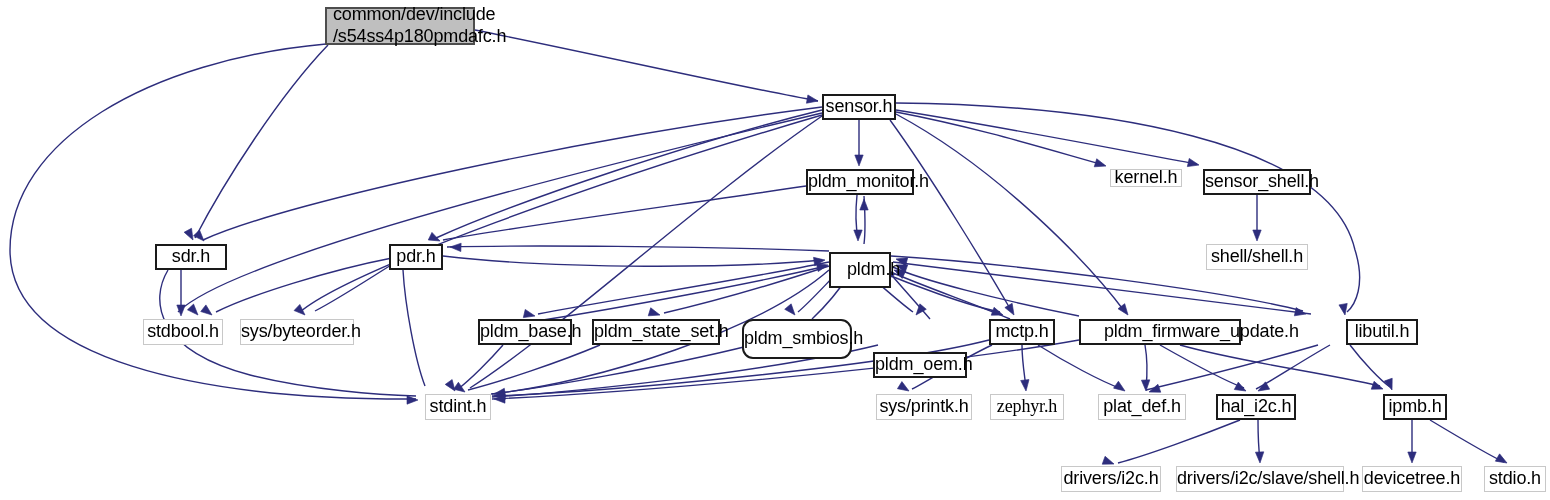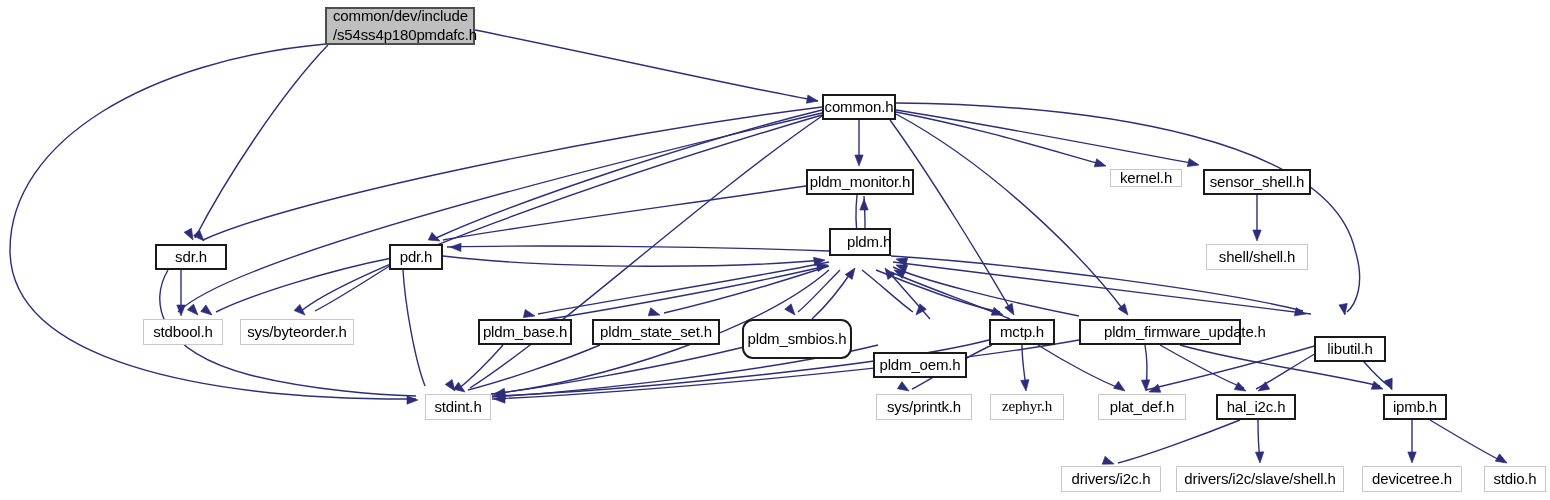--- a/index.html
+++ b/index.html
@@ -33,21 +33,21 @@
   }
   .node-box {
     position: absolute;
     box-sizing: border-box;
     background: #ffffff;
     border: 1px solid #c8c8c8;
     display: flex;
     align-items: center;
     justify-content: center;
     text-align: center;
-    font-size: 15px;
+    font-size: 18px;
     color: #000000;
     line-height: 1.18;
     white-space: nowrap;
     letter-spacing: -0.15px;
   }
   .node-box.solid {
     border: 2px solid #1a1a1a;
   }
   .node-box.root {
     background: #bfbfbf;
@@ -180,38 +180,38 @@
         <polygon points="0,0 -11,-4.2 -11,4.2" class="arrow-head" transform="translate(1260,463) rotate(88)"></polygon>
         <polygon points="0,0 -11,-4.2 -11,4.2" class="arrow-head" transform="translate(1412,463) rotate(90)"></polygon>
         <polygon points="0,0 -11,-4.2 -11,4.2" class="arrow-head" transform="translate(1507,463) rotate(30)"></polygon>
       </g>
   </svg>
 
   <div id="nodes-layer">
       <div class="node-box root" style="left: 325px; top: 7px; width: 150px; height: 38px;"><span class="node-label">common/dev/include
 /s54ss4p180pmdafc.h</span></div>
       <div class="node-box solid" style="left: 822px; top: 94px; width: 74px; height: 26px;">
-        <span class="node-label">common.h</span>
+        <span class="node-label">sensor.h</span>
       </div>
       <div class="node-box solid" style="left: 806px; top: 169px; width: 108px; height: 26px;">
         <span class="node-label">pldm_monitor.h</span>
       </div>
       <div class="node-box light" style="left: 1110px; top: 169px; width: 72px; height: 18px;">
         <span class="node-label">kernel.h</span>
       </div>
       <div class="node-box solid" style="left: 1203px; top: 169px; width: 108px; height: 26px;">
         <span class="node-label">sensor_shell.h</span>
       </div>
       <div class="node-box solid" style="left: 155px; top: 244px; width: 72px; height: 26px;">
         <span class="node-label">sdr.h</span>
       </div>
       <div class="node-box solid" style="left: 389px; top: 244px; width: 54px; height: 26px;">
         <span class="node-label">pdr.h</span>
       </div>
-      <div class="node-box solid" style="left: 829px; top: 228px; width: 62px; height: 28px; padding-left: 16px;">
+      <div class="node-box solid" style="left: 829px; top: 252px; width: 62px; height: 36px; padding-left: 16px;">
         <span class="node-label">pldm.h</span>
       </div>
       <div class="node-box light" style="left: 1206px; top: 244px; width: 102px; height: 26px;">
         <span class="node-label">shell/shell.h</span>
       </div>
       <div class="node-box light" style="left: 143px; top: 319px; width: 80px; height: 26px;">
         <span class="node-label">stdbool.h</span>
       </div>
       <div class="node-box light" style="left: 240px; top: 319px; width: 114px; height: 26px;">
         <span class="node-label">sys/byteorder.h</span>
@@ -227,21 +227,21 @@
       </div>
       <div class="node-box solid" style="left: 873px; top: 319px; width: 94px; height: 26px; margin-top: 33px;">
         <span class="node-label">pldm_oem.h</span>
       </div>
       <div class="node-box solid" style="left: 989px; top: 319px; width: 66px; height: 26px;">
         <span class="node-label">mctp.h</span>
       </div>
       <div class="node-box solid" style="left: 1079px; top: 319px; width: 162px; height: 26px; padding-left: 23px;">
         <span class="node-label">pldm_firmware_update.h</span>
       </div>
-      <div class="node-box solid" style="left: 1314px; top: 319px; width: 72px; height: 26px; margin-top: 17px;">
+      <div class="node-box solid" style="left: 1346px; top: 319px; width: 72px; height: 26px;">
         <span class="node-label">libutil.h</span>
       </div>
       <div class="node-box light" style="left: 425px; top: 394px; width: 66px; height: 26px;">
         <span class="node-label">stdint.h</span>
       </div>
       <div class="node-box light" style="left: 876px; top: 394px; width: 96px; height: 26px;">
         <span class="node-label">sys/printk.h</span>
       </div>
       <div class="node-box light" style="left: 990px; top: 394px; width: 74px; height: 26px; font-family: Liberation Serif, serif;">
         <span class="node-label">zephyr.h</span>

